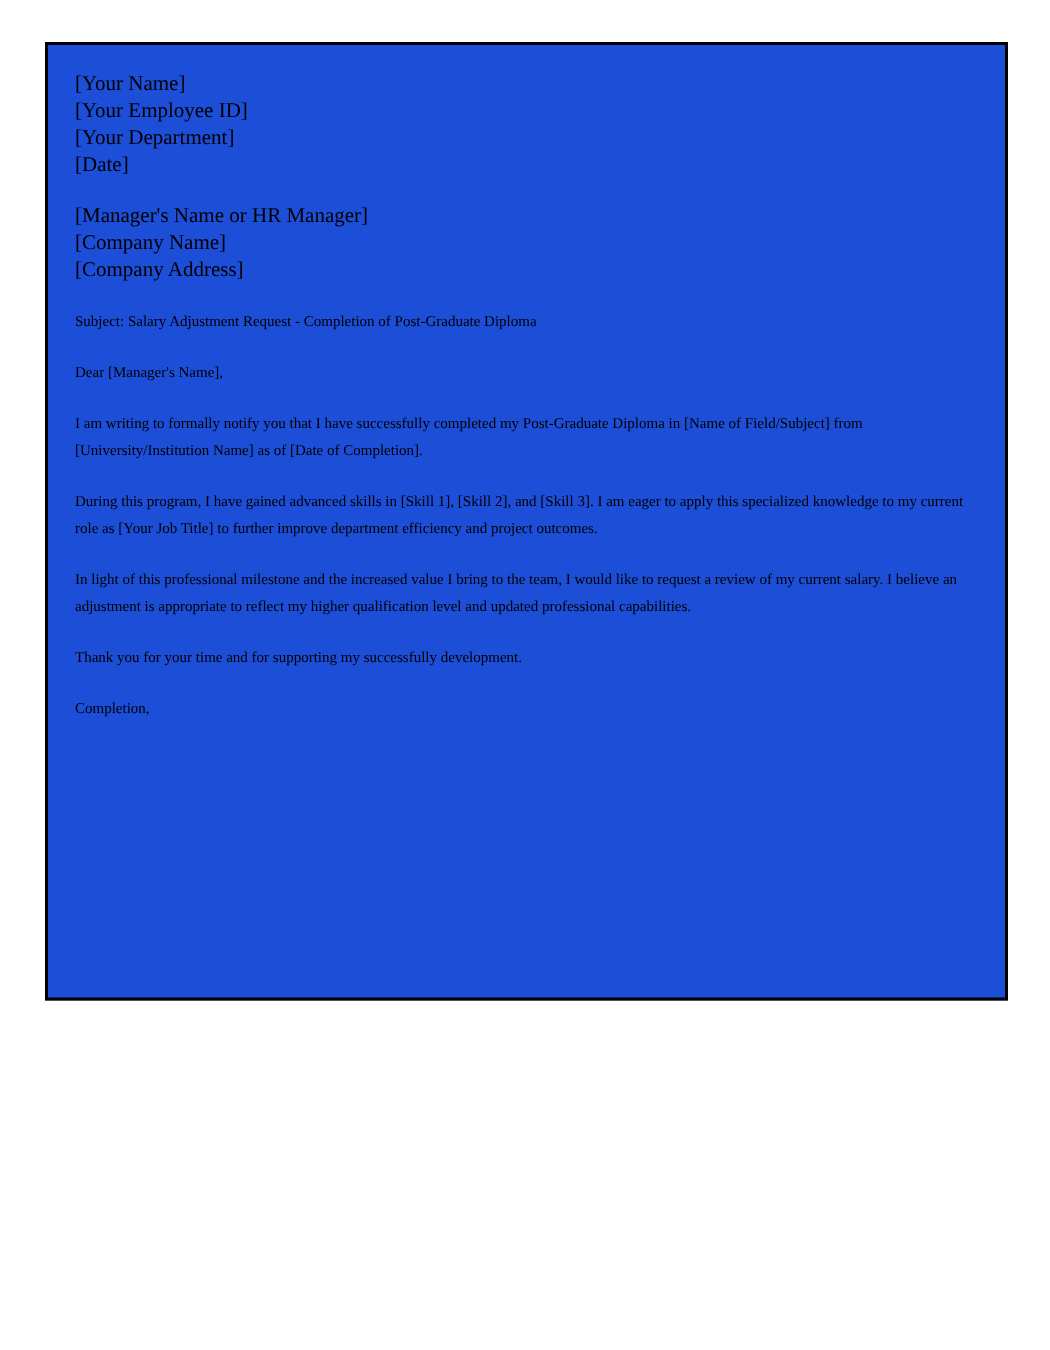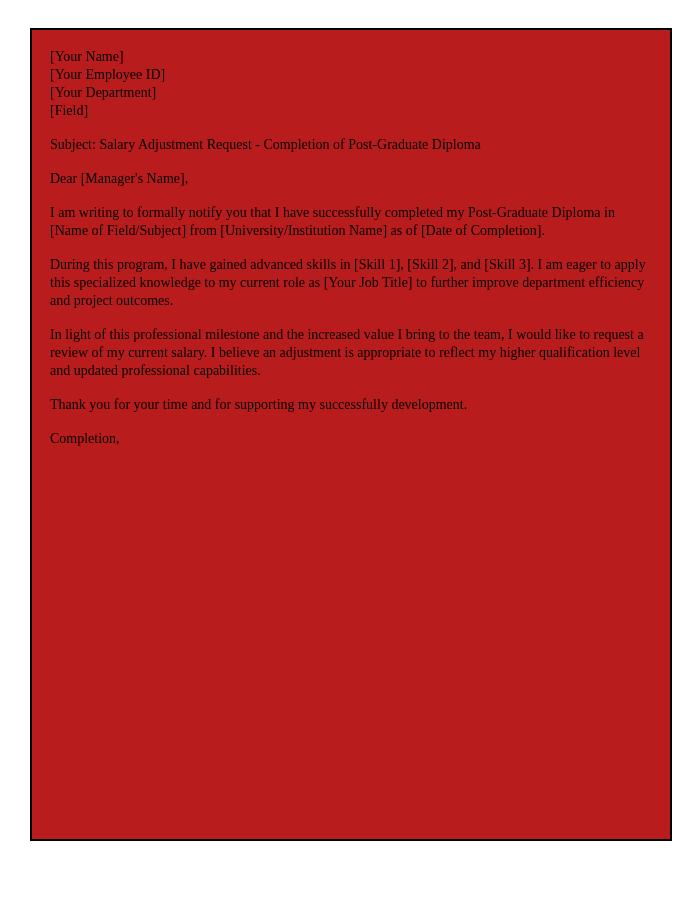--- a/index.html
+++ b/index.html
@@ -12,53 +12,58 @@
     height: 900px;
     position: relative;
     font-family: "Liberation Serif", "DejaVu Serif", serif;
     color: #000000;
   }
   .letter {
     position: absolute;
     left: 30px;
     top: 28px;
     width: 642px;
-    height: 813px;
+    height: 639px;
     border: 2px solid #000000;
     box-sizing: border-box;
     padding: 18px 18px 0 18px;
-    background: #b91c1c;
+    background: #1d4ed8;
     overflow: hidden;
   }
   .line {
     font-size: 14px;
     line-height: 18px;
     white-space: pre-wrap;
   }
   .block {
     margin: 0 0 16px 0;
   }
   .para {
-    font-size: 14px;
+    font-size: 10px;
     line-height: 18px;
     margin: 0 0 16px 0;
   }
 </style>
 </head>
 <body>
 
 <div class="letter">
 
   <div class="block">
     <div class="line">[Your Name]</div>
     <div class="line">[Your Employee ID]</div>
     <div class="line">[Your Department]</div>
-    <div class="line">[Field]</div>
+    <div class="line">[Date]</div>
   </div>
 
+  <div class="block">
+    <div class="line">[Manager's Name or HR Manager]</div>
+    <div class="line">[Company Name]</div>
+    <div class="line">[Company Address]</div>
+  </div>
 
   <p class="para">Subject: Salary Adjustment Request - Completion of Post-Graduate Diploma</p>
 
   <p class="para">Dear [Manager's Name],</p>
 
   <p class="para">I am writing to formally notify you that I have successfully completed my Post-Graduate Diploma in [Name of Field/Subject] from [University/Institution Name] as of [Date of Completion].</p>
   <p class="para">During this program, I have gained advanced skills in [Skill 1], [Skill 2], and [Skill 3]. I am eager to apply this specialized knowledge to my current role as [Your Job Title] to further improve department efficiency and project outcomes.</p>
   <p class="para">In light of this professional milestone and the increased value I bring to the team, I would like to request a review of my current salary. I believe an adjustment is appropriate to reflect my higher qualification level and updated professional capabilities.</p>
   <p class="para">Thank you for your time and for supporting my successfully development.</p>
 

